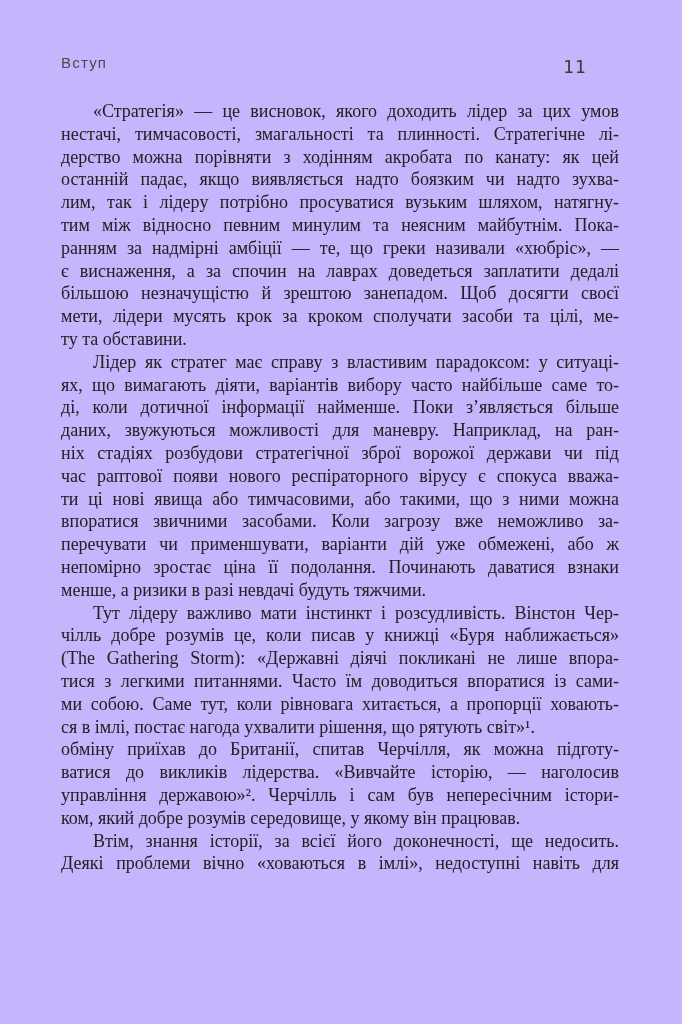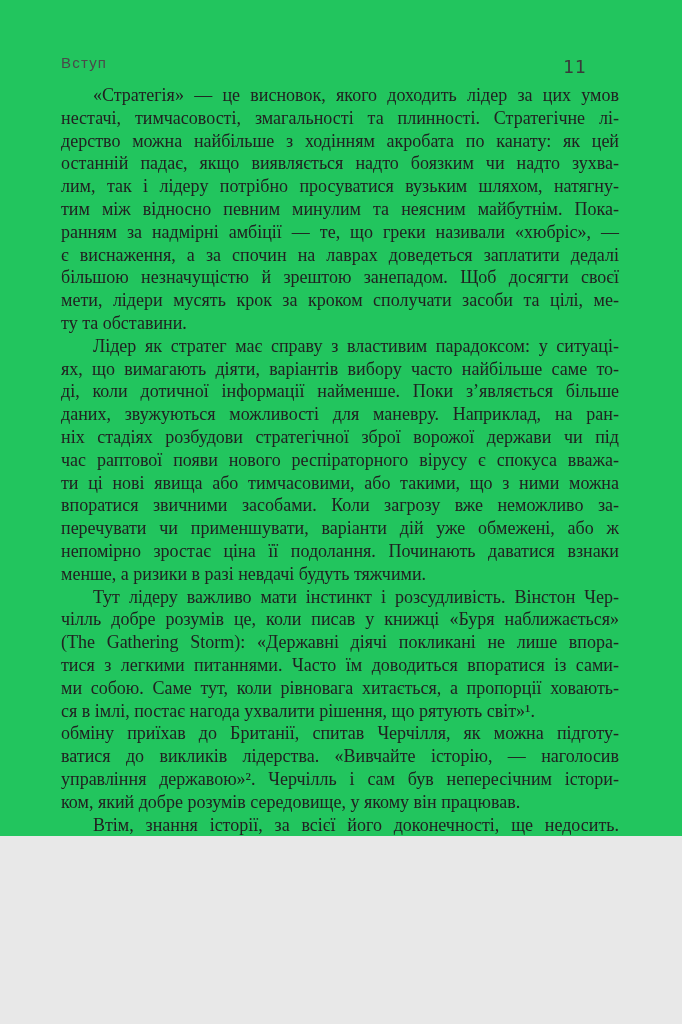--- a/index.html
+++ b/index.html
@@ -1,22 +1,22 @@
 <!DOCTYPE html>
 <html lang="uk"><head>
 <meta charset="utf-8">
 <style>
   html, body { margin: 0; padding: 0; }
   body { background: #e8e8e8; }
   .page {
     position: relative;
     width: 682px;
-    height: 836px;
+    height: 1024px;
     margin: 0 auto;
-    background: #22c55e;
+    background: #c4b5fd;
     overflow: hidden;
   }
   .running-head {
     position: absolute;
     top: 54px;
     left: 61px;
     font-family: "Liberation Sans", "DejaVu Sans", sans-serif;
     font-size: 15px;
     letter-spacing: 1.2px;
     color: #4a4a4a;
@@ -27,21 +27,21 @@
     left: 563px;
     width: 18px;
     text-align: right;
     font-family: "DejaVu Sans Mono", monospace;
     font-size: 18px;
     letter-spacing: 1px;
     color: #3a3a3a;
   }
   .body-text {
     position: absolute;
-    top: 84px;
+    top: 100px;
     left: 61px;
     width: 558px;
     font-family: "Liberation Serif", "DejaVu Serif", serif;
     font-size: 18px;
     line-height: 22.8px;
     color: #212121;
   }
   .line {
     text-align: justify;
     text-align-last: justify;
@@ -54,21 +54,21 @@
 </style>
 </head>
 <body>
 
 <div class="page">
   <div class="running-head">Вступ</div>
   <div class="page-number">11</div>
   <div class="body-text">
       <div class="line first">«Стратегія» — це висновок, якого доходить лідер за цих умов</div>
       <div class="line">нестачі, тимчасовості, змагальності та плинності. Стратегічне лі-</div>
-      <div class="line">дерство можна найбільше з ходінням акробата по канату: як цей</div>
+      <div class="line">дерство можна порівняти з ходінням акробата по канату: як цей</div>
       <div class="line">останній падає, якщо виявляється надто боязким чи надто зухва-</div>
       <div class="line">лим, так і лідеру потрібно просуватися вузьким шляхом, натягну-</div>
       <div class="line">тим між відносно певним минулим та неясним майбутнім. Пока-</div>
       <div class="line">ранням за надмірні амбіції — те, що греки називали «хюбріс», —</div>
       <div class="line">є виснаження, а за спочин на лаврах доведеться заплатити дедалі</div>
       <div class="line">більшою незначущістю й зрештою занепадом. Щоб досягти своєї</div>
       <div class="line">мети, лідери мусять крок за кроком сполучати засоби та цілі, ме-</div>
       <div class="line end">ту та обставини.</div>
       <div class="line first">Лідер як стратег має справу з властивим парадоксом: у ситуаці-</div>
       <div class="line">ях, що вимагають діяти, варіантів вибору часто найбільше саме то-</div>

